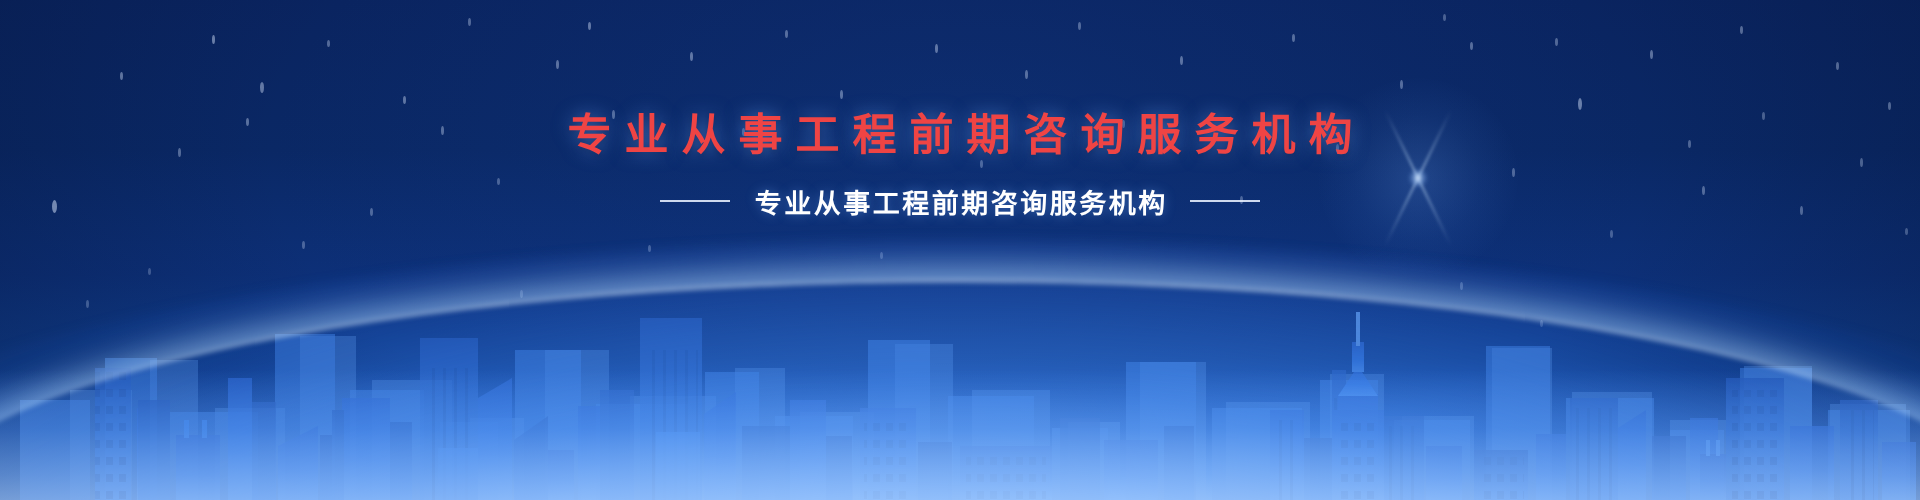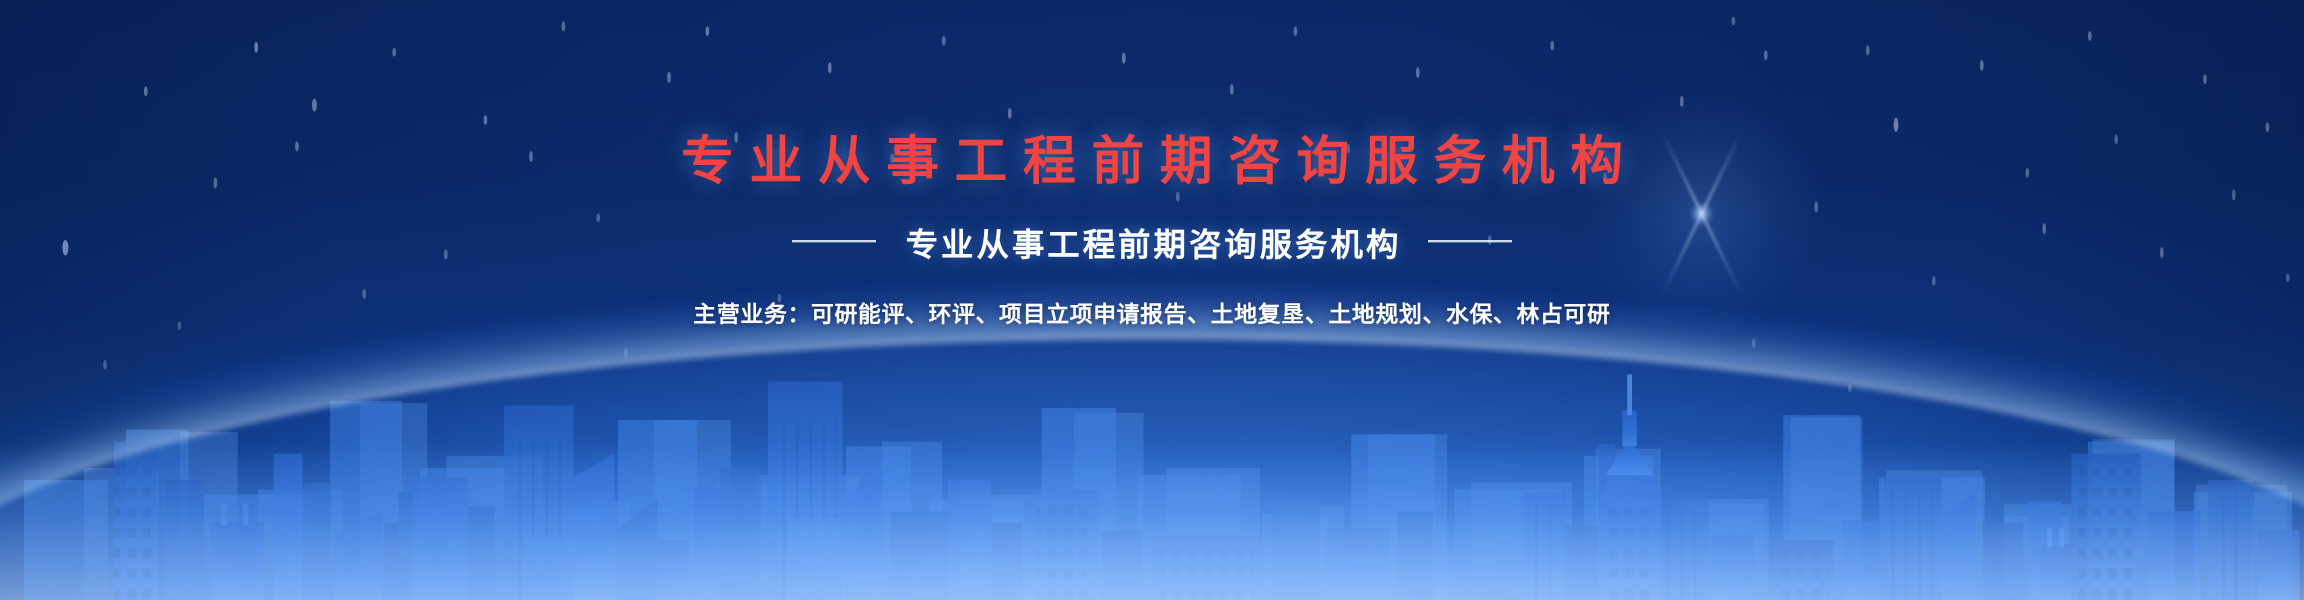--- a/index.html
+++ b/index.html
@@ -407,16 +407,15 @@
   <div class="content">
 
     <h1 class="title">专业从事工程前期咨询服务机构</h1>
 
     <div class="subrow">
       <span class="rule"></span>
       <h2 class="subtitle">专业从事工程前期咨询服务机构</h2>
       <span class="rule"></span>
     </div>
 
-    <p class="services">主营业务：可研能评、环评、项目立项申请报告、土地复垦、土地规划、水保、林占可研</p>
   </div>
 
 </div>
 
 </body></html>

